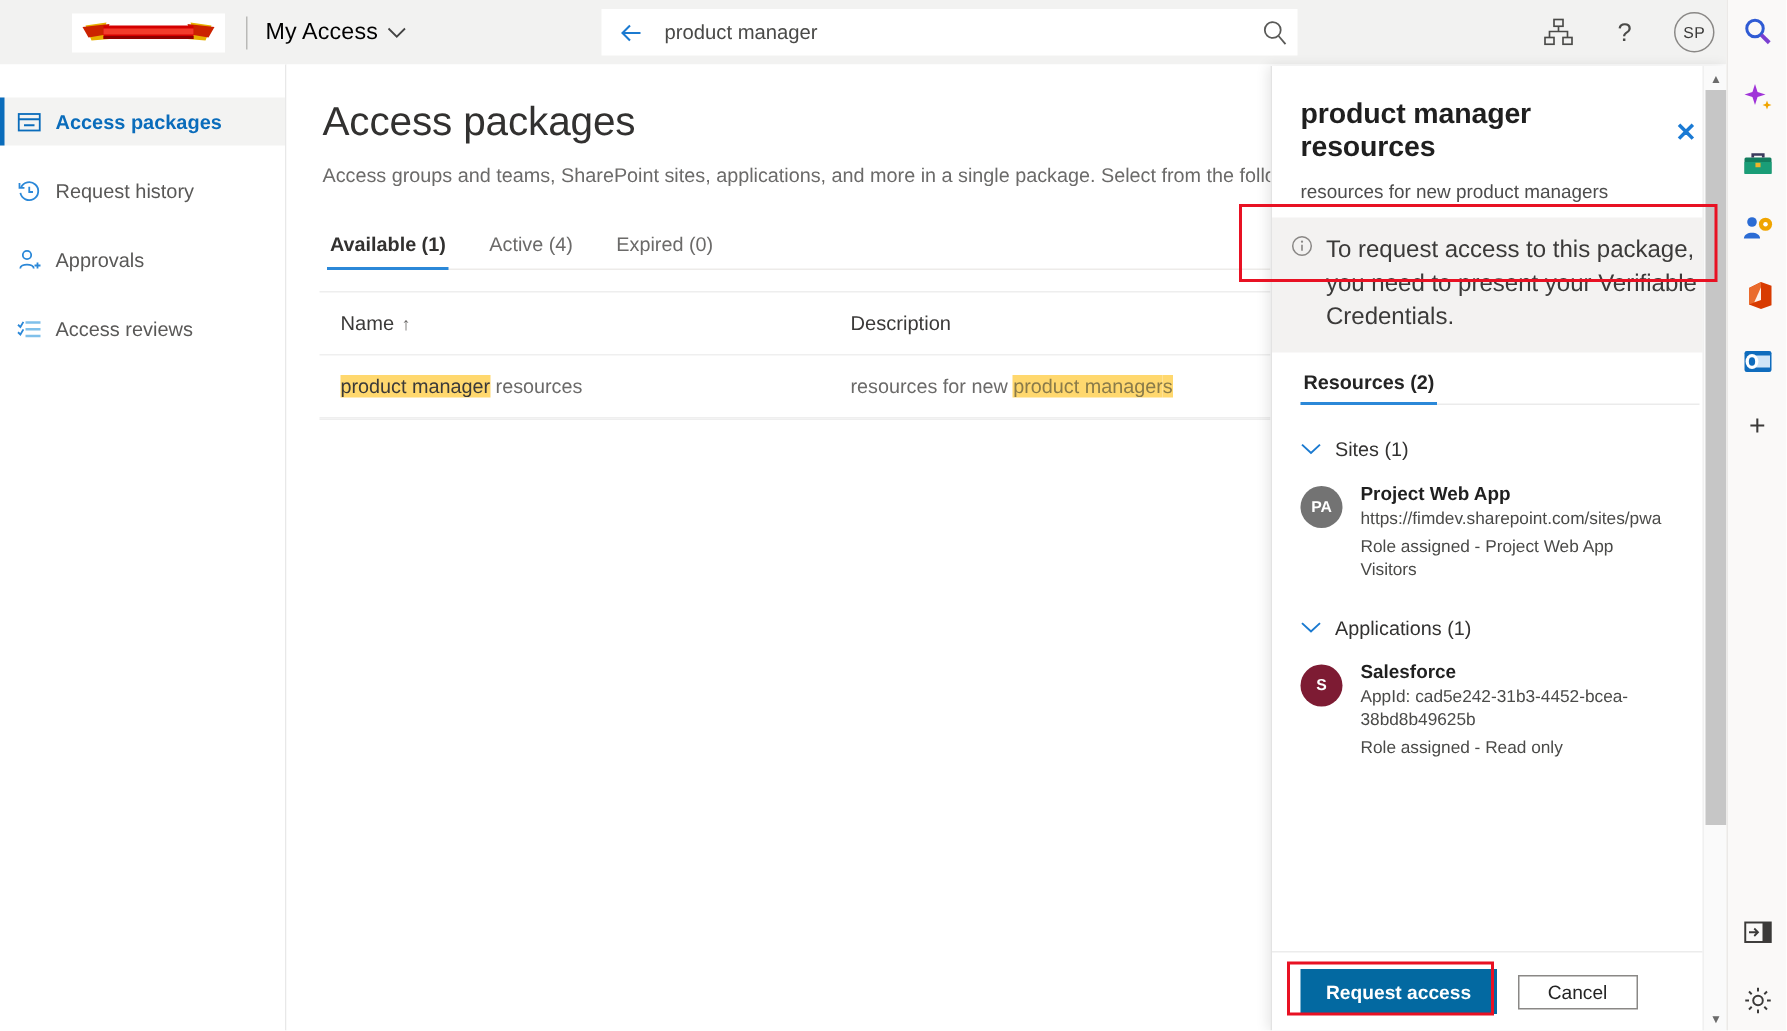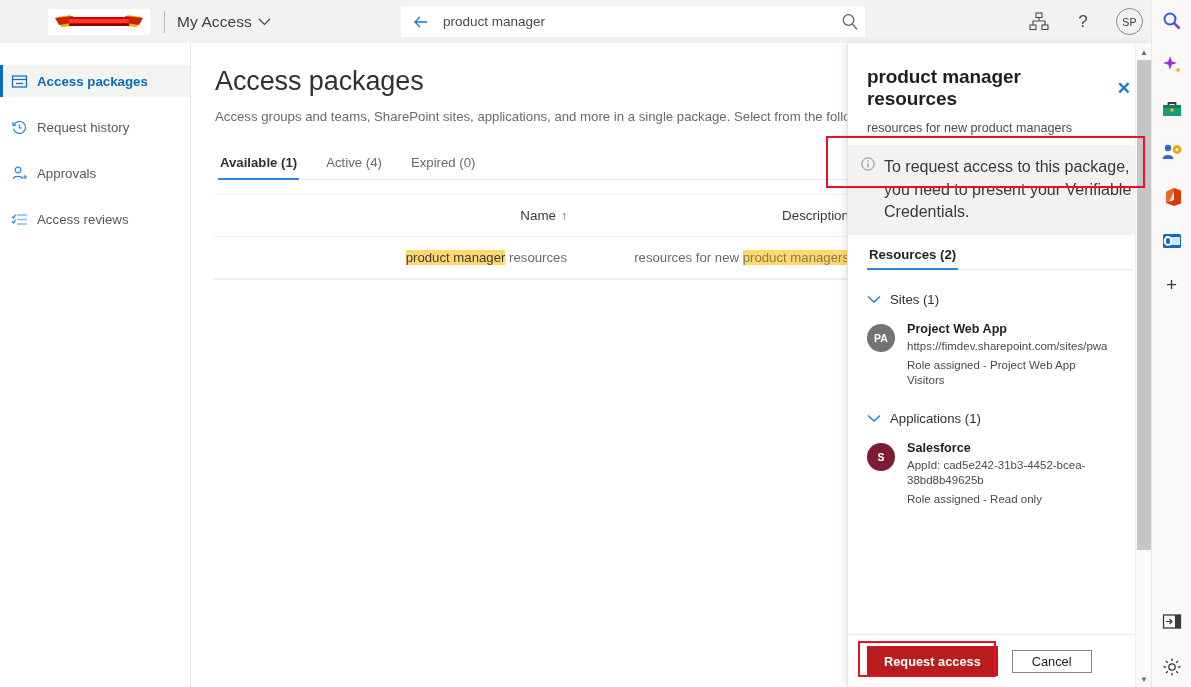--- a/index.html
+++ b/index.html
@@ -18,21 +18,21 @@
     position: absolute; left: 0; top: 0; width: 1151px; height: 43px;
     background: #f2f2f1;
     display: flex; align-items: center;
   }
   .logo-wrap {
     margin-left: 48px; width: 102px; height: 26px; background: #ffffff;
     display: flex; align-items: center; justify-content: center; overflow: hidden;
   }
   .divider-v { width: 1px; height: 22px; background: #b9b9b7; margin: 0 12px 0 14px; }
   .app-name {
-    font-size: 15.5px; color: #404040; letter-spacing: .1px; font-weight: 400;
+    font-size: 15.5px; color: #000000; letter-spacing: .1px; font-weight: 400;
     display: flex; align-items: center; gap: 6px;
   }
   .chev-sm { display: inline-block; }
 
   .searchbox {
     position: absolute; left: 401px; top: 6px; width: 464px; height: 31px;
     background: #ffffff; display: flex; align-items: center;
   }
   .back-arrow { margin-left: 10px; width: 20px; height: 20px; flex: 0 0 auto; }
   .search-text {
@@ -91,21 +91,20 @@
     content: ""; position: absolute; left: 0; right: 0; bottom: -1px; height: 2px; background: #2b88d8;
   }
 
   .table {
     margin: 14px 0 0 22px; width: 936px; background: #fff;
     border: 1px solid #eeeeee; border-left: none; border-right: none;
   }
   .tr {
     display: flex; align-items: center; height: 42px; padding-left: 14px;
     border-bottom: 1px solid #efefef;
-    text-align: right;
   }
   .tr.header { font-size: 13.4px; color: #3b3a39; }
   .tr.row { font-size: 13.2px; color: #6b6a69; border-bottom: 1px solid #efefef; }
   .c-name { width: 340px; }
   .c-desc { width: 282px; }
   .c-res { width: 230px; }
   .hl { background: #ffd86e; color: #3b3a39; }
   .hl2 { background: #ffd86e; color: #8a7b4a; }
   .sort-ar { font-size: 12px; margin-left: 5px; color: #605e5c; }
 
@@ -153,21 +152,21 @@
   }
   .res-name { font-size: 12.6px; font-weight: 700; color: #1f1f1f; }
   .res-line { font-size: 11.5px; color: #4a4a48; margin-top: 3px; line-height: 1.35; max-width: 200px; }
 
   .panel-footer {
     position: absolute; left: 0; bottom: 0; width: 288px; height: 53px;
     border-top: 1px solid #ececec; background: #fff;
     display: flex; align-items: center; padding-left: 19px; gap: 14px;
   }
   .btn-primary {
-    background: #b91c1c; color: #fff; border: none; height: 30px; padding: 0 17px;
+    background: #0369a1; color: #fff; border: none; height: 30px; padding: 0 17px;
     font-size: 12.8px; font-weight: 700; font-family: inherit; cursor: default;
   }
   .btn-secondary {
     background: #fff; color: #242424; border: 1px solid #8a8886; height: 23px; padding: 0 19px;
     font-size: 12.8px; font-family: inherit; cursor: default;
   }
 
   
   .pscroll {
     position: absolute; right: 0; top: 0; width: 16px; height: 643px; background: #fafafa;

